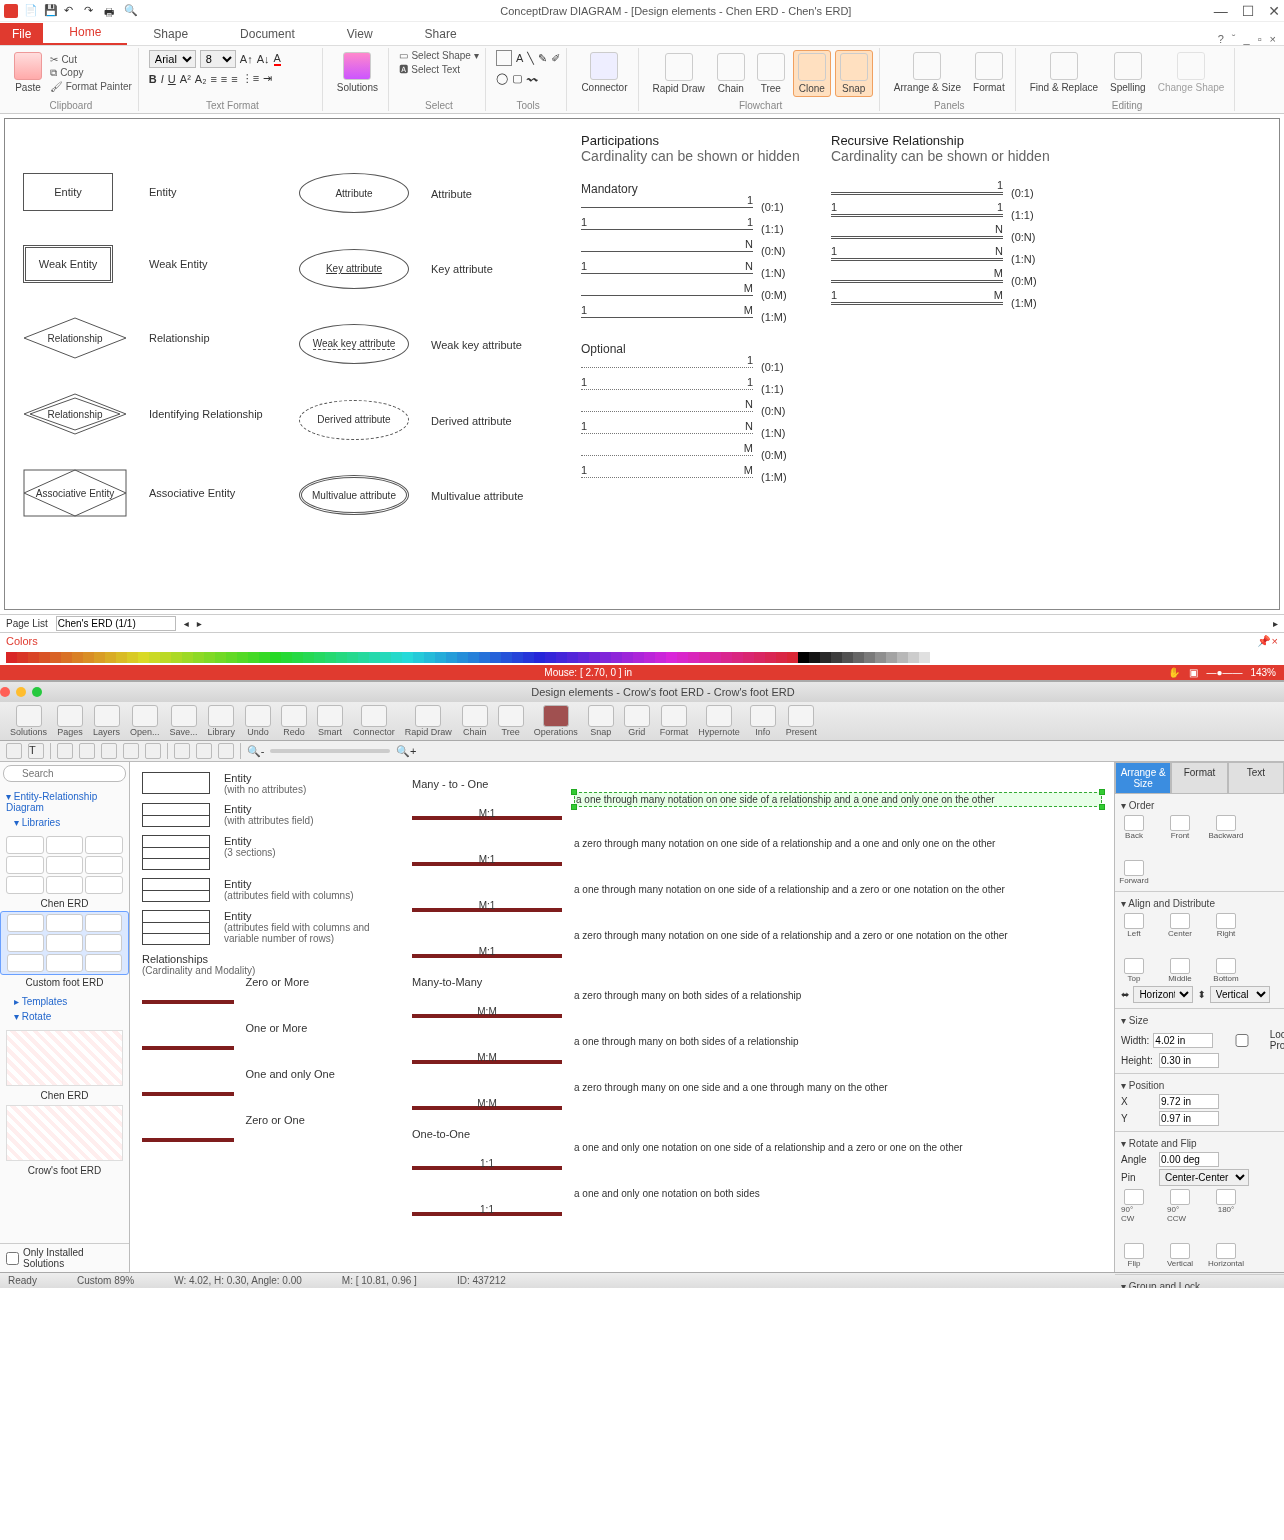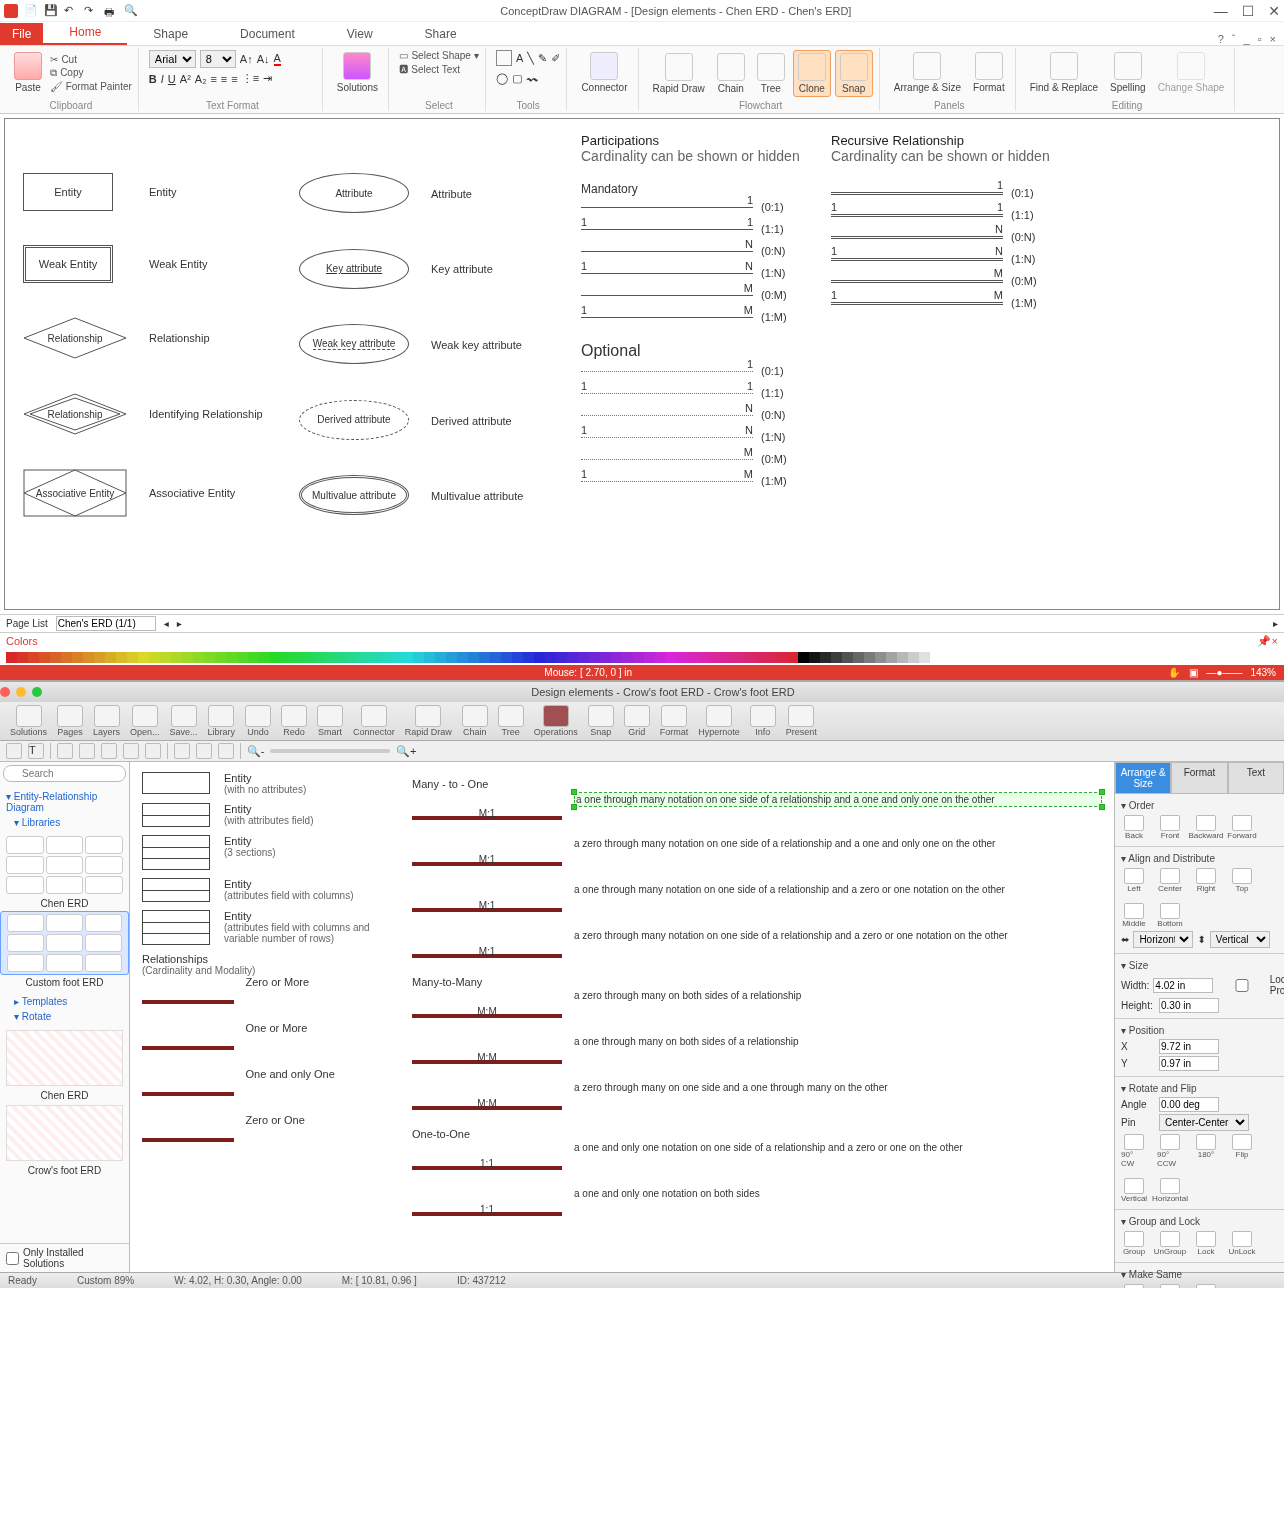--- a/index.html
+++ b/index.html
@@ -26,21 +26,21 @@
 .rgroup .row { display:flex; gap:4px; align-items:center; }
 .bigbtn { display:flex; flex-direction:column; align-items:center; gap:2px; padding:2px 4px; font-size:10px; color:#444; }
 .bigbtn .ico { width:28px; height:28px; border:1px solid #ccc; border-radius:3px; }
 .bigbtn.orange .ico { background:linear-gradient(#fdd,#faa); border-color:#e99; }
 .bigbtn.hl { background:#ffe0c0; border:1px solid #f0a060; border-radius:3px; }
 .smallbtn { font-size:10px; color:#555; display:flex; align-items:center; gap:3px; }
 .select-font { border:1px solid #bbb; font-size:11px; padding:1px; }
 
 .canvas-win { border:1px solid #888; margin:4px; height:492px; background:#fff; position:relative; overflow:hidden; padding:14px 18px; }
 .pagebar { display:flex; align-items:center; gap:8px; padding:1px 6px; border-top:1px solid #ccc; font-size:10px; }
-.pagebar input { border:1px solid #bbb; font-size:10px; padding:1px; width:100px; }
+.pagebar input { border:1px solid #bbb; font-size:10px; padding:1px; width:120px; }
 .colorsbar { border-top:1px solid #ccc; }
 .colorsbar .hdr { color:#e03a2f; font-size:11px; padding:2px 6px; display:flex; }
 .colorswatch { display:flex; padding:2px 6px; gap:0; }
 .colorswatch span { width:11px; height:11px; display:inline-block; }
 .statusbar-win { background:#e03a2f; color:#fff; font-size:10px; padding:2px 8px; display:flex; }
 .statusbar-win .right { margin-left:auto; display:flex; gap:8px; align-items:center; }
 .shape-label { display:flex; align-items:center; color:#333; }
 .entity-box { width:90px; height:38px; border:1px solid #555; display:flex; align-items:center; justify-content:center; }
 .weak-box { width:90px; height:38px; border:3px double #555; display:flex; align-items:center; justify-content:center; }
 .diam { width:104px; height:42px; position:relative; display:flex; align-items:center; justify-content:center; font-size:10px; }
@@ -101,21 +101,21 @@
 .rel-desc.sel { border:1px dashed #3a3; background:#e8ffe8; padding:1px; }
 .green-handle { width:6px; height:6px; background:#3c3; border:1px solid #2a2; display:inline-block; position:absolute; }
 .cf-sub { font-size:11px; margin:6px 0 2px 0; }
 
 .mac-right { width:170px; border-left:1px solid #bbb; background:#f4f4f4; font-size:10px; }
 .rtabs { display:flex; }
 .rtab { flex:1; text-align:center; padding:4px 0; background:#e0e0e0; border:1px solid #bbb; }
 .rtab.active { background:#3b8de0; color:#fff; }
 .rpanel { padding:4px 6px; border-bottom:1px solid #ccc; }
 .rpanel .ph { color:#444; font-size:10px; padding:2px 0; }
-.ico-row { display:flex; gap:10px; padding:2px 0; flex-wrap:wrap; }
+.ico-row { display:flex; gap:20px; padding:2px 0; flex-wrap:wrap; }
 .ico-itm { display:flex; flex-direction:column; align-items:center; font-size:8px; color:#555; width:26px; }
 .ico-itm .ii { width:20px; height:16px; border:1px solid #bbb; border-radius:2px; background:#fff; }
 .frow { display:flex; align-items:center; gap:4px; padding:1px 0; }
 .frow label { width:34px; }
 .frow input, .frow select { border:1px solid #bbb; font-size:10px; padding:1px; width:60px; }
 .chk { display:flex; align-items:center; gap:3px; }
 
 .mac-status { background:linear-gradient(#eee,#ddd); border-top:1px solid #aaa; font-size:10px; padding:2px 8px; display:flex; gap:40px; color:#555; }
 .only-installed { padding:3px 6px; border-top:1px solid #ccc; font-size:10px; display:flex; align-items:center; gap:4px; }
 </style>
@@ -395,21 +395,21 @@
               <span class="card">(0:M)</span>
             </div>
             <div class="part-row">
               <div class="pline ">
                 <span class="l">1</span>
                 <span class="r">M</span>
               </div>
               <span class="card">(1:M)</span>
             </div>
           </div>
-      <div style="font-size:16px;margin-top:14px">Optional</div>
+      <div style="font-size:12px;margin-top:14px">Optional</div>
       <div id="opt-rows">
             <div class="part-row">
               <div class="pline dot">
                 <span class="l"></span>
                 <span class="r">1</span>
               </div>
               <span class="card">(0:1)</span>
             </div>
             <div class="part-row">
               <div class="pline dot">

